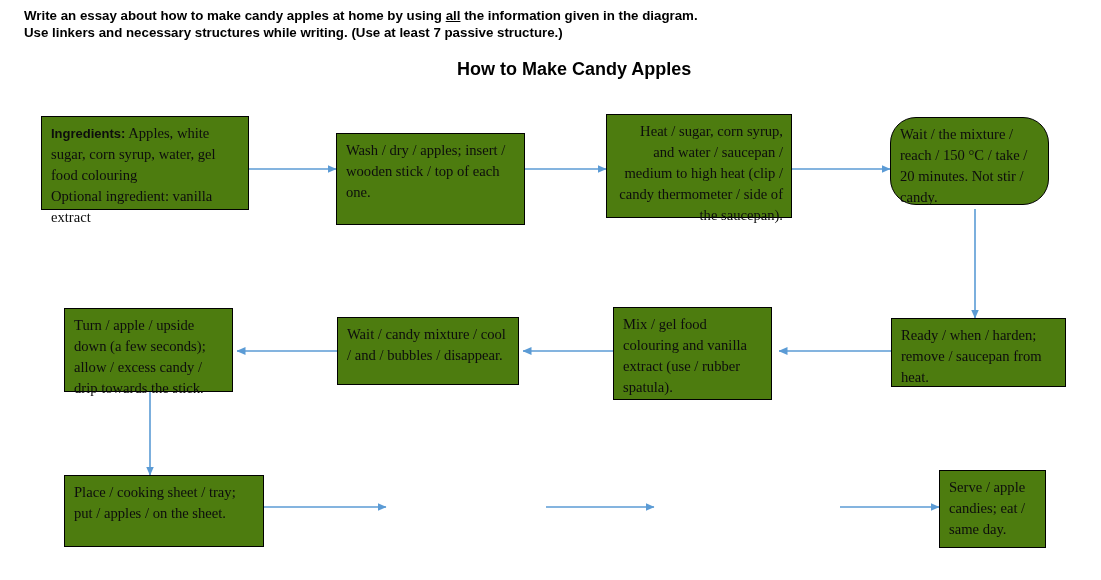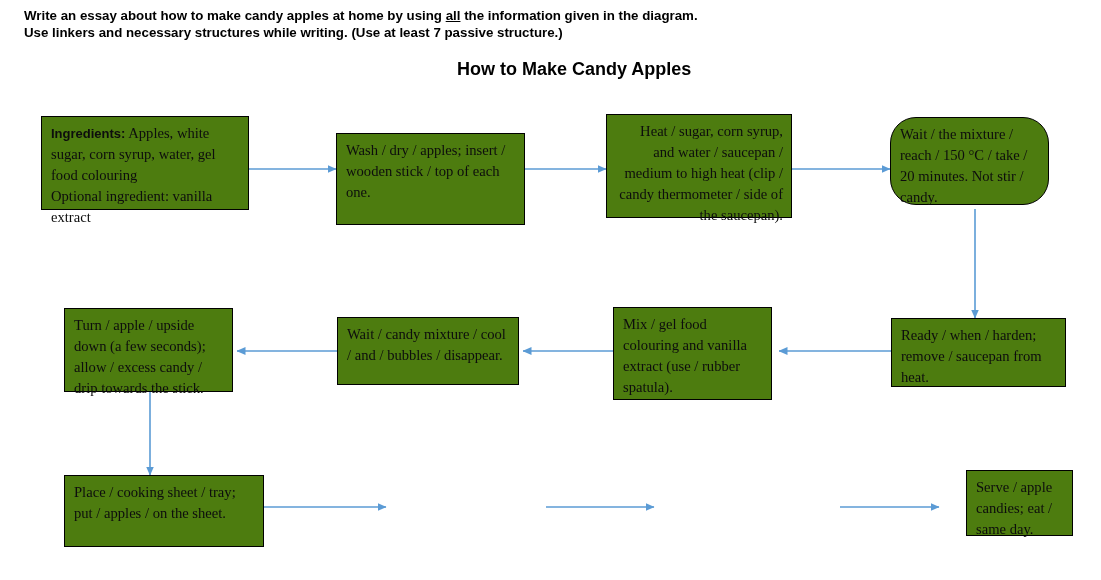--- a/index.html
+++ b/index.html
@@ -118,17 +118,17 @@
   <div class="node" style="left:64px;top:308px;width:169px;height:84px;">
     <span>Turn / apple / upside down (a few seconds); allow / excess candy / drip towards the stick.</span>
   </div>
 
   <div class="node" style="left:64px;top:475px;width:200px;height:72px;">
     <span>Place / cooking sheet / tray; put / apples / on the sheet.</span>
   </div>
 
 
 
-  <div class="node" style="left:966px;top:470px;width:107px;height:66px;">
+  <div class="node" style="left:939px;top:470px;width:107px;height:78px;">
     <span>Serve / apple candies; eat / same day.</span>
   </div>
 
 </div>
 
 </body></html>

